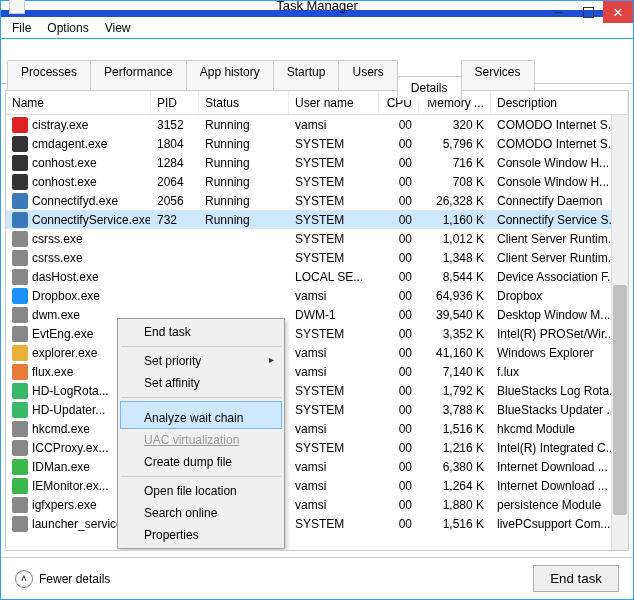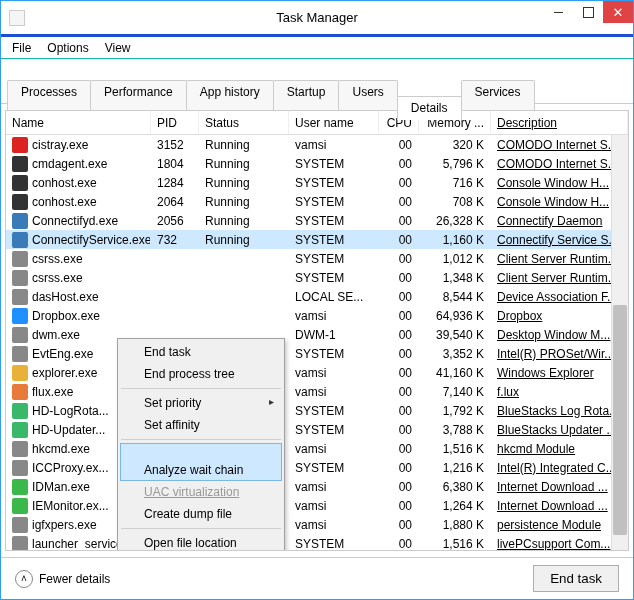--- a/index.html
+++ b/index.html
@@ -1,18 +1,18 @@
 <!DOCTYPE html>
 <html><head>
 <meta charset="utf-8">
 <style>
 * { box-sizing: border-box; margin: 0; padding: 0; }
 body { font-family: "Segoe UI", Tahoma, sans-serif; font-size: 12px; background: #fff; overflow: hidden; width: 634px; height: 600px; }
 .window { width: 634px; height: 600px; border: 1px solid #2e9ef2; display: flex; flex-direction: column; }
-.titlebar { height: 36px; background: #fff; display: flex; align-items: center; justify-content: center; position: relative; border-bottom: 3px solid #1d4ed8; }
+.titlebar { height: 16px; background: #fff; display: flex; align-items: center; justify-content: center; position: relative; border-bottom: 7px solid #1d4ed8; }
 .titlebar-icon { position: absolute; left: 8px; width: 16px; height: 16px; background: #f5f5f5; border: 1px solid #ccc; }
 .titlebar-title { font-size: 13px; color: #000; }
 .titlebar-btns { position: absolute; right: 0; top: 0; display: flex; }
 .titlebar-btn { width: 30px; height: 22px; display: flex; align-items: center; justify-content: center; font-size: 14px; cursor: pointer; }
 .titlebar-btn.min::after { content: ""; width: 9px; height: 1px; background: #333; }
 .titlebar-btn.max::after { content: ""; width: 9px; height: 9px; border: 1px solid #333; }
 .titlebar-btn.close { background: #e04343; color: #fff; font-size: 13px; }
 .menubar { height: 22px; display: flex; align-items: center; padding: 0 11px; gap: 16px; border-bottom: 1px solid #14b8a6; }
 .menu-item { cursor: pointer; }
 .tabs { display: flex; padding: 4px 6px 0 6px; border-bottom: 1px solid #ccc; gap: 0; }
@@ -20,37 +20,37 @@
 .tab.active { background: #fff; border-bottom: 1px solid #fff; z-index: 2; margin-top: 16px; }
 .content { flex: 1; position: relative; overflow: hidden; border: 1px solid #ccc; margin: 6px 4px; }
 .grid-header { display: flex; background: #fff; border-bottom: 1px solid #ddd; height: 24px; align-items: center; position: sticky; top:0; }
 .col { padding: 0 6px; overflow: hidden; white-space: nowrap; text-overflow: ellipsis; border-right: 1px solid #eee; height: 100%; display: flex; align-items: center; }
 .c-name { width: 145px; }
 .c-pid  { width: 48px; justify-content: flex-start; }
 .c-status { width: 90px; }
 .c-user { width: 90px; }
 .c-cpu  { width: 40px; justify-content: flex-end; }
 .c-mem  { width: 72px; justify-content: flex-end; }
-.c-desc { flex: 1; text-decoration: underline; }
+.c-desc { flex: 1; }
 .rows { overflow-y: auto; height: calc(100% - 24px); }
 .row { display: flex; height: 19px; align-items: center; cursor: default; text-align: center; }
 .row .col { border-right: 1px solid transparent; }
 .row.selected { background: #cde8ff; }
 .row .icon { width: 16px; height: 16px; margin-right: 4px; flex-shrink: 0; border-radius: 2px; }
 .scrollbar-v { position: absolute; right: 0; top: 24px; bottom: 0; width: 17px; background: #f0f0f0; border-left: 1px solid #ddd; }
 .scroll-thumb { position: absolute; left: 1px; right: 1px; top: 170px; height: 230px; background: #c0c0c0; border-radius: 2px; }
 .bottombar { height: 42px; border-top: 1px solid #ccc; display: flex; align-items: center; padding: 0 14px; justify-content: space-between; }
 .fewer { display: flex; align-items: center; gap: 6px; cursor: pointer; }
 .fewer-circle { width: 18px; height: 18px; border: 1px solid #888; border-radius: 50%; display: flex; align-items: center; justify-content: center; font-size: 10px; }
 .endtask-btn { padding: 5px 16px; border: 1px solid #adadad; background: #f0f0f0; cursor: pointer; }
 
 .context-menu { position: absolute; left: 111px; top: 227px; width: 168px; background: #f0f0f0; border: 1px solid #a0a0a0; box-shadow: 2px 2px 4px rgba(0,0,0,0.2); z-index: 50; padding: 2px; }
 .cm-item { padding: 4px 24px 4px 24px; cursor: pointer; position: relative; color: #000; }
 .cm-item.disabled { color: #999; text-decoration: underline; }
-.cm-item.hover { background: #cde8ff; border: 1px solid #7ab7e8; padding: 19px 23px 3px 23px; }
+.cm-item.hover { background: #cde8ff; border: 1px solid #7ab7e8; padding: 9px 23px 3px 23px; }
 .cm-item.submenu::after { content: "▸"; position: absolute; right: 8px; font-size: 10px; color: #333; }
 .cm-sep { height: 1px; background: #d0d0d0; margin: 3px 1px; }
 </style>
 </head>
 <body>
 
 <div class="window">
   <div class="titlebar">
     <div class="titlebar-icon"></div>
     <div class="titlebar-title">Task Manager</div>
@@ -352,21 +352,20 @@
           <div class="col c-mem">1,516 K</div>
           <div class="col c-desc">livePCsupport Com...</div>
         </div>
       </div>
     <div class="scrollbar-v">
       <div class="scroll-thumb"></div>
     </div>
 
     <div class="context-menu">
       <div class="cm-item">End task</div>
-      <div class="cm-item">End process tree</div>
       <div class="cm-sep"></div>
       <div class="cm-item submenu">Set priority</div>
       <div class="cm-item">Set affinity</div>
       <div class="cm-sep"></div>
       <div class="cm-item hover">Analyze wait chain</div>
       <div class="cm-item disabled">UAC virtualization</div>
       <div class="cm-item">Create dump file</div>
       <div class="cm-sep"></div>
       <div class="cm-item">Open file location</div>
       <div class="cm-item">Search online</div>

